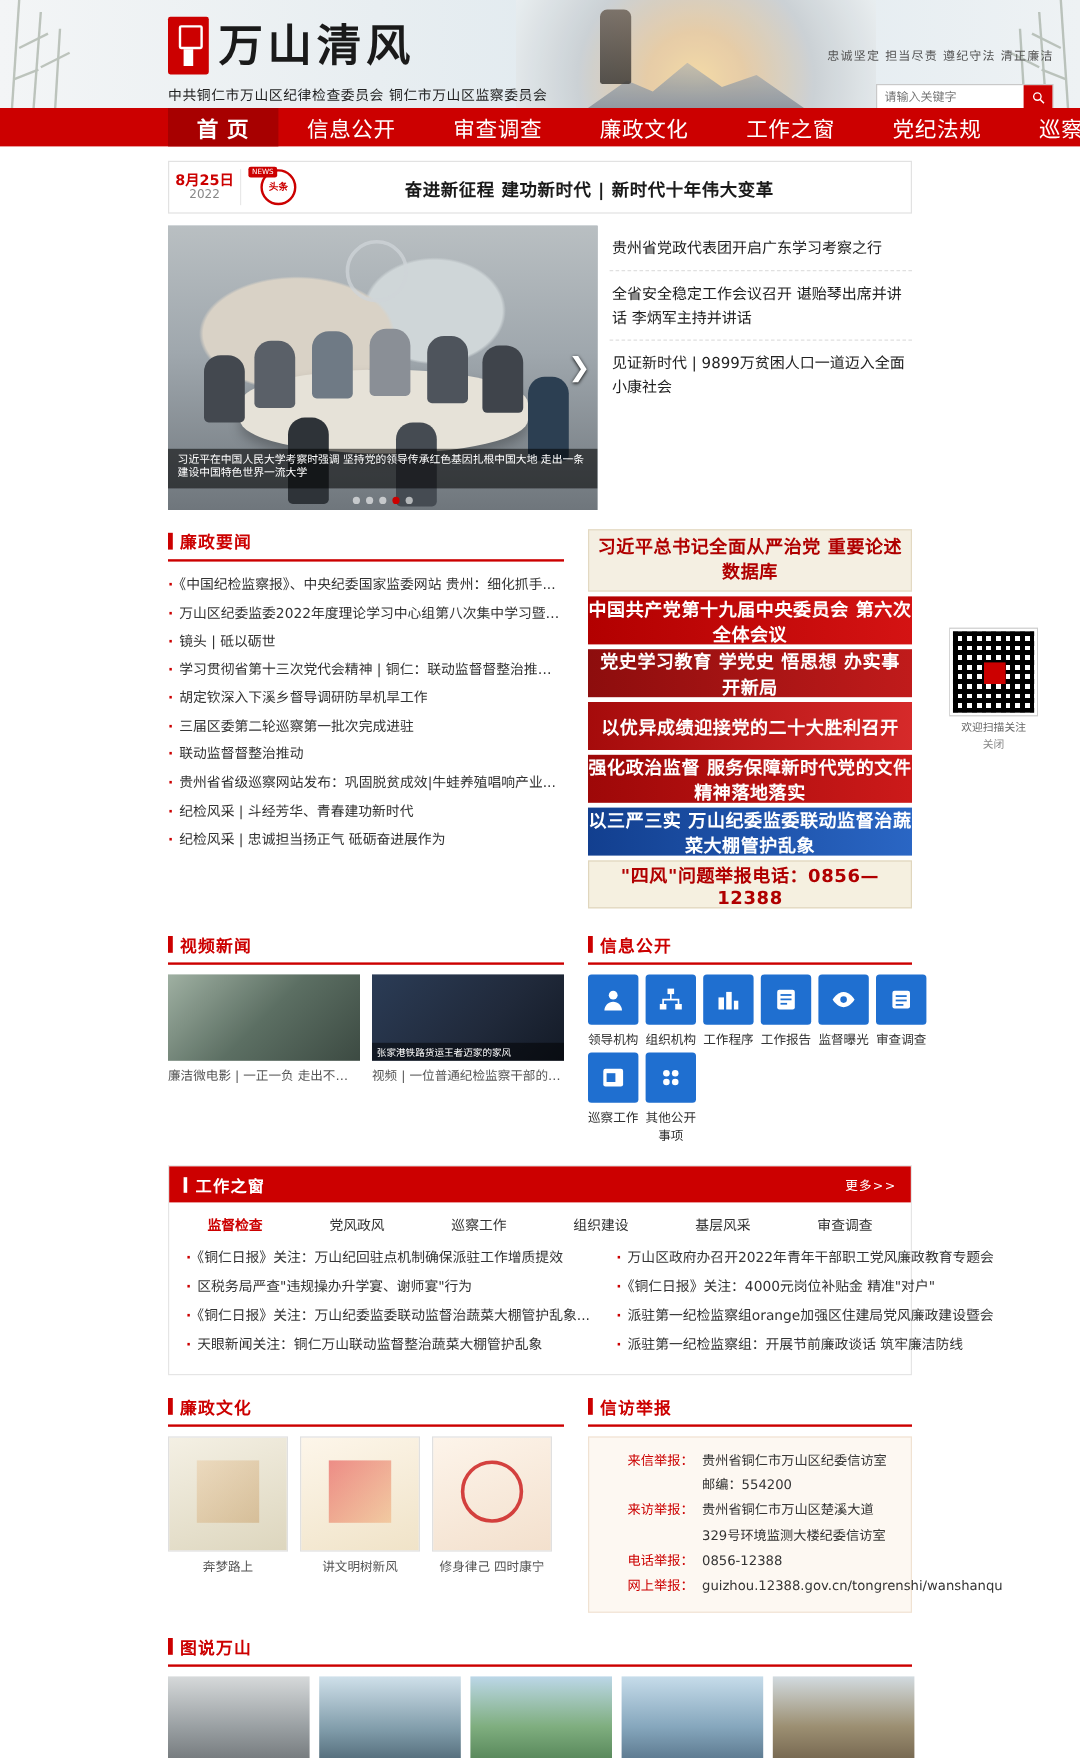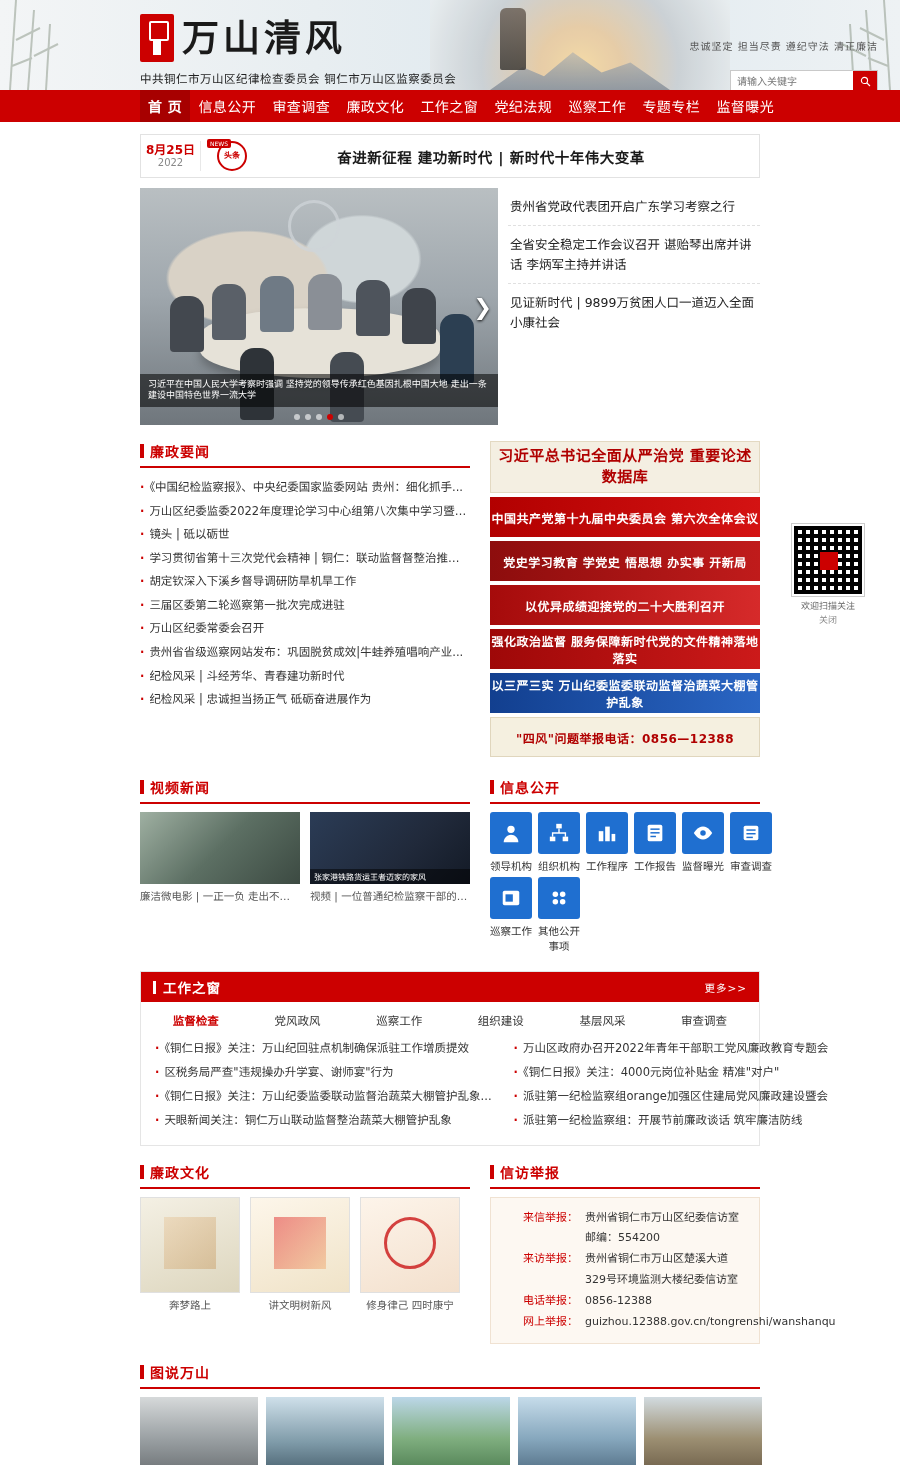--- a/index.html
+++ b/index.html
@@ -83,22 +83,22 @@
     align-items: center; justify-content: center; cursor: pointer; margin-left: auto;
   }
   .search-btn svg { width: 11px; height: 11px; }
 
   
   .nav {
     background: #cc0000; height: 32px; display: flex; align-items: stretch;
     padding: 0 140px;
   }
   .nav-item {
-    color: #fff; font-size: 14px; display: flex; align-items: center;
-    justify-content: center; padding: 0 8px; cursor: pointer; white-space: nowrap;
+    color: #fff; font-size: 18px; display: flex; align-items: center;
+    justify-content: center; padding: 0 24px; cursor: pointer; white-space: nowrap;
     letter-spacing: .5px;
   }
   .nav-item.active { background: #a70000; font-weight: bold; }
 
   
   .wrap { width: 620px; margin: 0 auto; }
   .page { background: #fff; padding-bottom: 10px; }
 
   
   .headline {
@@ -224,21 +224,21 @@
   .news-list li {
     list-style: none; font-size: 11.5px; color: #333; line-height: 2.05;
     white-space: nowrap; overflow: hidden; text-overflow: ellipsis; cursor: pointer;
   }
   .news-list { margin: 4px 0 0; padding: 0; }
   .news-list li:before { content: "·"; color: #c00; margin-right: 5px; font-weight: bold; }
 
   
   .banner {
     height: 40px; margin-bottom: 4px; display: flex; align-items: center;
-    justify-content: center; color: #fff; font-size: 12px; font-weight: bold;
+    justify-content: center; color: #fff; font-size: 15px; font-weight: bold;
     letter-spacing: .5px; cursor: pointer; overflow: hidden; text-align: center;
   }
   .banner.big {
     height: 52px; background: #f4efe2; color: #b00000; font-size: 15px;
     flex-direction: column; line-height: 1.4; border: 1px solid #e3d9c2;
   }
   .b1 { background: linear-gradient(to right,#b20000,#d41313); }
   .b2 { background: linear-gradient(to right,#8d0d0d,#c01b1b); }
   .b3 { background: linear-gradient(to right,#a50b0b,#d62a2a); }
   .b4 { background: linear-gradient(to right,#9e0808,#cc1a1a); }
@@ -465,21 +465,21 @@
           <span class="bar"></span>
           <h3>廉政要闻</h3>
         </div>
         <ul class="news-list">
           <li>《中国纪检监察报》、中央纪委国家监委网站 贵州：细化抓手...</li>
           <li>万山区纪委监委2022年度理论学习中心组第八次集中学习暨党...</li>
           <li>镜头 | 砥以砺世</li>
           <li>学习贯彻省第十三次党代会精神 | 铜仁：联动监督督整治推动...</li>
           <li>胡定钦深入下溪乡督导调研防旱机旱工作</li>
           <li>三届区委第二轮巡察第一批次完成进驻</li>
-          <li>万山区纪委常委会召开</li>
+          <li>联动监督督整治推动</li>
           <li>贵州省省级巡察网站发布：巩固脱贫成效|牛蛙养殖唱响产业...</li>
           <li>纪检风采 | 斗经芳华、青春建功新时代</li>
           <li>纪检风采 | 忠诚担当扬正气 砥砺奋进展作为</li>
         </ul>
       </div>
       <div class="col-right">
         <div class="banner big">习近平总书记全面从严治党
 重要论述数据库</div>
         <div class="banner b1">中国共产党第十九届中央委员会 第六次全体会议</div>
         <div class="banner b2">党史学习教育   学党史 悟思想 办实事 开新局</div>

